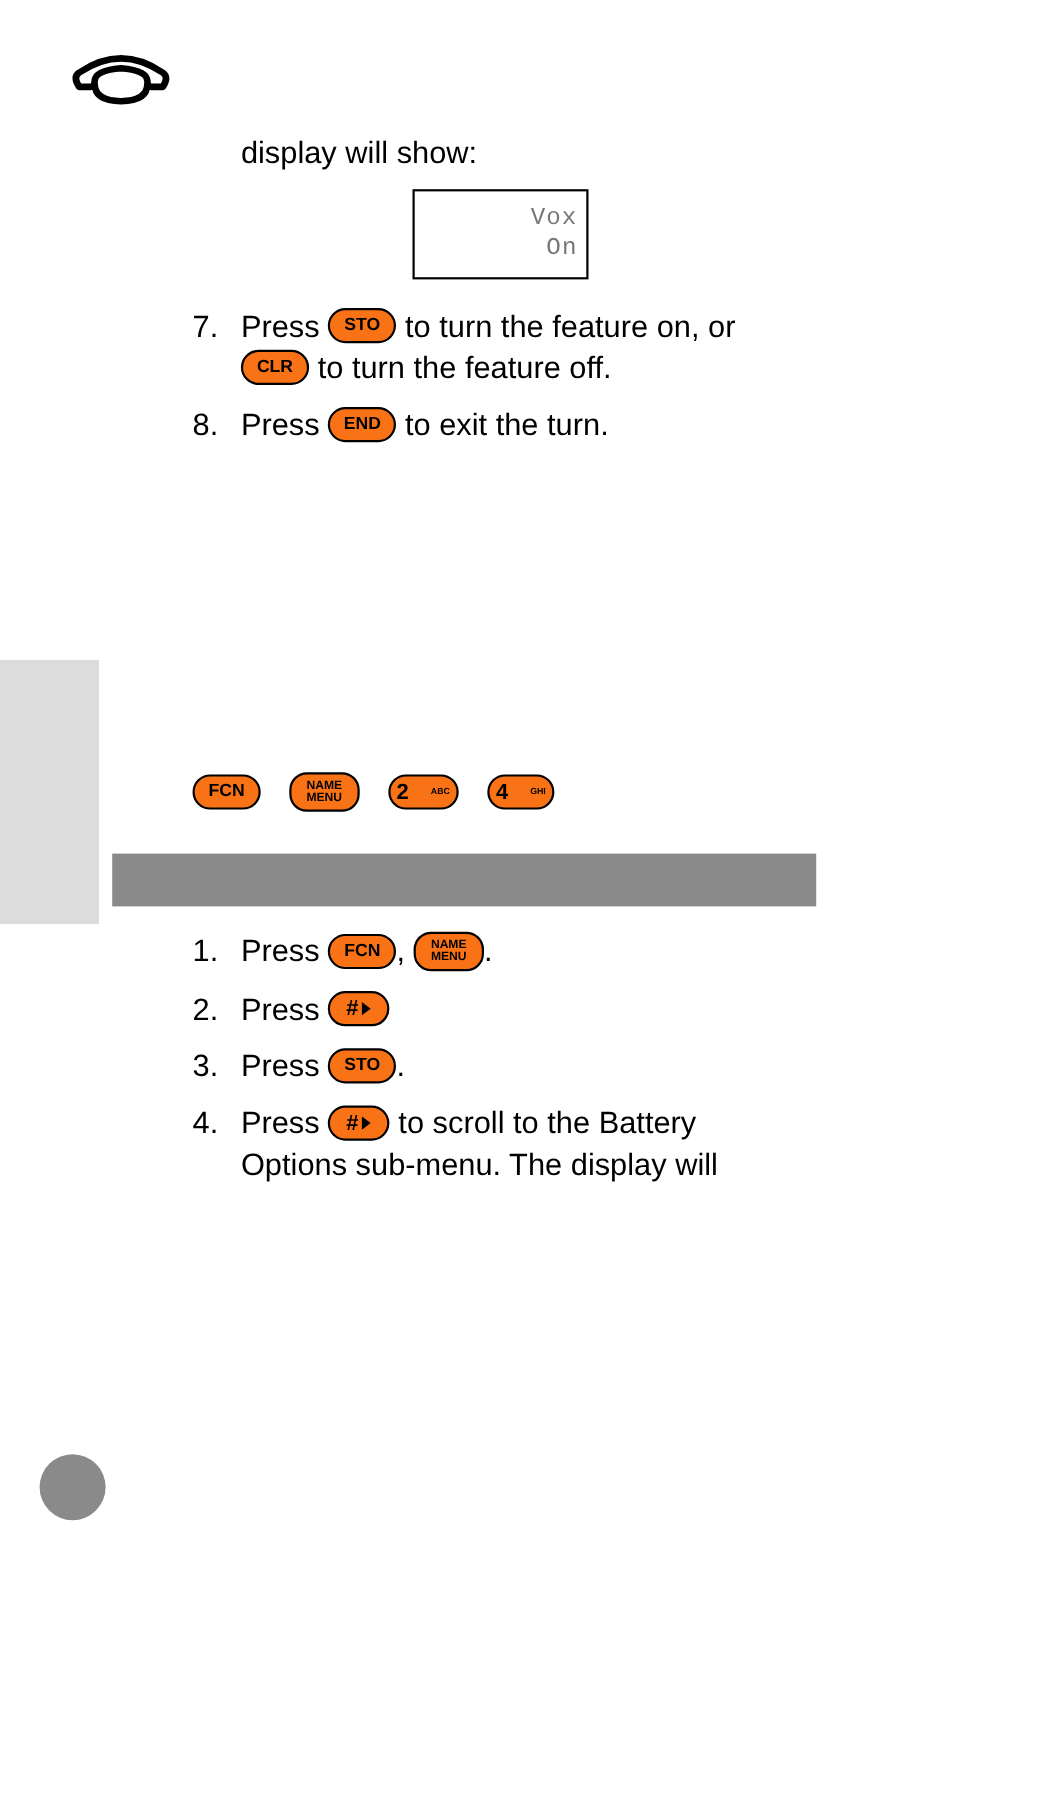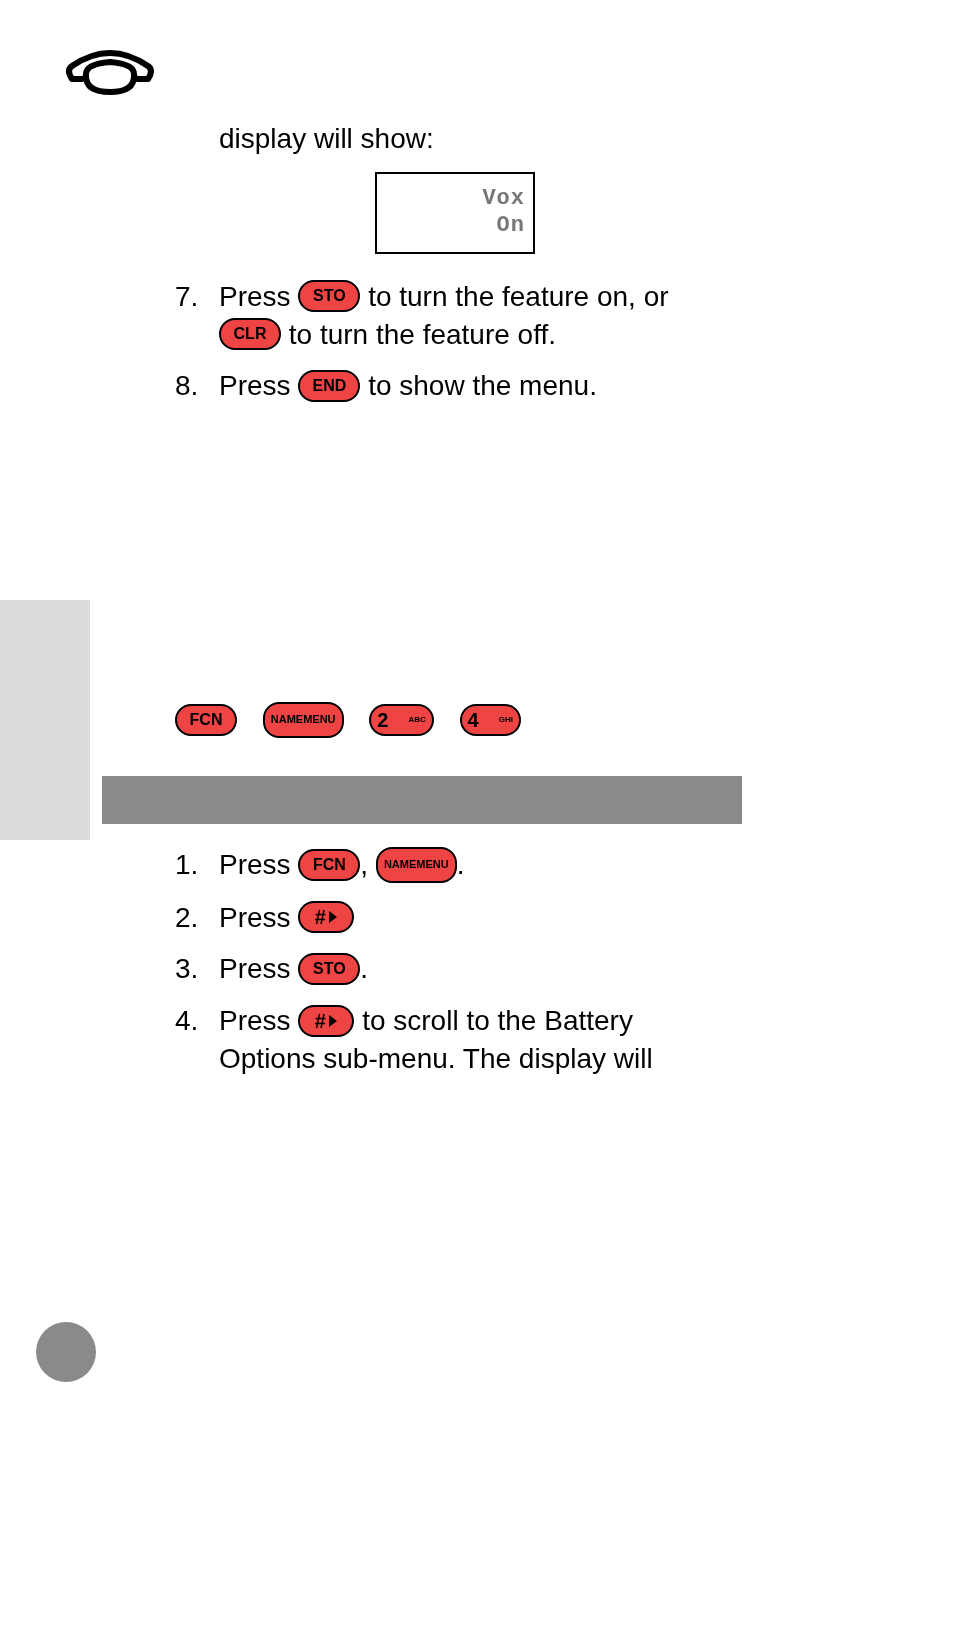--- a/index.html
+++ b/index.html
@@ -48,40 +48,40 @@
     margin: 14px auto 24px;
     display: flex;
     flex-direction: column;
     justify-content: center;
     align-items: flex-end;
     padding: 0 8px 0 0;
     font-family: "Courier New", monospace;
     font-size: 22px;
     color: #777;
   }
-  .lcd .line { line-height: 1.2; letter-spacing: 1px; font-weight: bold; }
+  .lcd .line { line-height: 1.2; letter-spacing: 1px; }
   .key {
     display: inline-flex;
     align-items: center;
     justify-content: center;
     height: 28px;
     min-width: 46px;
     padding: 0 6px;
     border: 2px solid #000;
     border-radius: 16px;
     font-weight: bold;
     font-size: 16px;
     line-height: 1;
     vertical-align: middle;
-    background: #ef4444;
+    background: #f97316;
     position: relative;
     top: -2px;
   }
   .key-stack {
-    flex-direction: row;
+    flex-direction: column;
     font-size: 11px;
     line-height: 1;
     padding: 2px 6px;
     height: 28px;
     min-width: 48px;
   }
   .key-num { font-size: 20px; min-width: 40px; }
   .key-num .sub { font-size: 8px; line-height: 0.9; margin-left: 20px; display:inline-block; }
   .key-hash { font-size: 20px; min-width: 40px; }
   .key-hash svg { margin-left: 2px; }
@@ -146,21 +146,21 @@
         <span class="key">CLR</span>
         <span> to turn the feature off.</span>
       </div>
     </div>
 
     <div class="step-row">
       <div class="step-num">8.</div>
       <div class="step-body">
         <span>Press </span>
         <span class="key">END</span>
-        <span> to show the menu.</span>
+        <span> to exit the turn.</span>
       </div>
     </div>
 
     <div class="shortcut-row">
       <span class="key">FCN</span>
       <span class="key key-stack">
         <span>NAME</span>
         <span>MENU</span>
       </span>
       <span class="key key-num">

